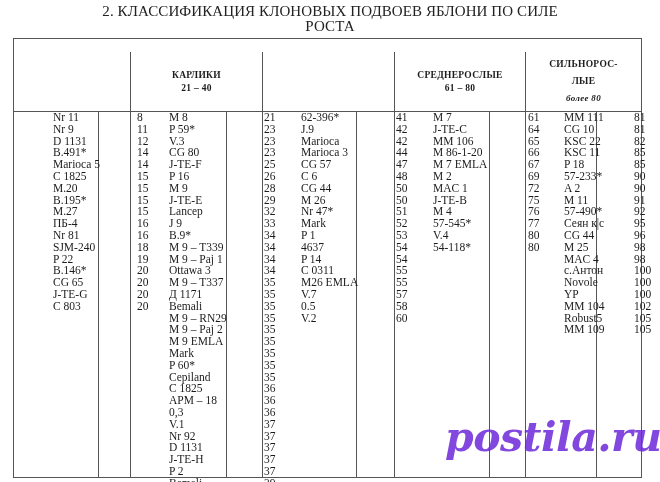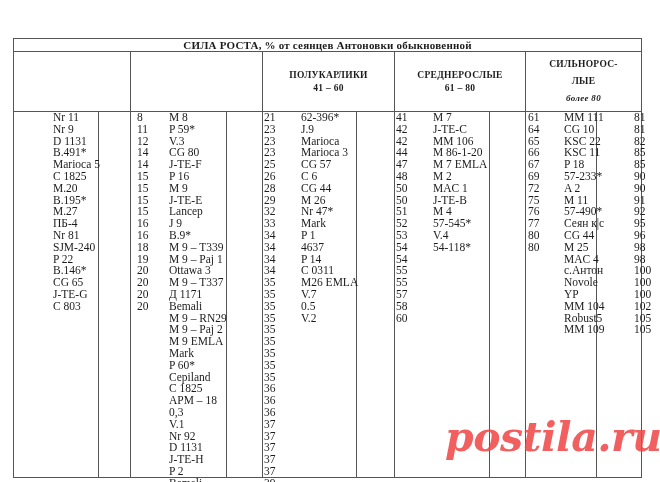--- a/index.html
+++ b/index.html
@@ -89,50 +89,51 @@
 
     .watermark {
       position: absolute;
       left: 445px;
       top: 413px;
       font-family: "DejaVu Serif", serif;
       font-style: italic;
       font-weight: bold;
       font-size: 41px;
       line-height: 48px;
-      color: #ef4444;
+      color: #6d28d9;
       opacity: 0.85;
       letter-spacing: -0.5px;
     }
   </style>
 </head>
 <body>
 
 <div class="title">
+  <span class="line">2. КЛАССИФИКАЦИЯ КЛОНОВЫХ ПОДВОЕВ ЯБЛОНИ ПО СИЛЕ</span>
+  <span class="line">РОСТА</span>
 </div>
 
 <div class="table">
-  <div class="super-header">СИЛА РОСТА, % от сеянцев Антоновки обыкновенной</div>
 
   <div class="hline" style="left:0; right:0; top:72px;"></div>
 
   <div class="vline" style="left:116px; top:13px; bottom:0;"></div>
   <div class="vline" style="left:248px; top:13px; bottom:0;"></div>
   <div class="vline" style="left:380px; top:13px; bottom:0;"></div>
   <div class="vline" style="left:511px; top:13px; bottom:0;"></div>
 
   <div class="vline" style="left:84px; top:73px; bottom:0;"></div>
   <div class="vline" style="left:212px; top:73px; bottom:0;"></div>
   <div class="vline" style="left:342px; top:73px; bottom:0;"></div>
   <div class="vline" style="left:475px; top:73px; bottom:0;"></div>
   <div class="vline" style="left:582px; top:73px; bottom:0;"></div>
 
-  <div class="group-head" style="left:249px; width:131px;">
-    <span>ПОЛУКАРЛИКИ</span>
-    <span class="sub">41 – 60</span>
+  <div class="group-head" style="left:117px; width:131px;">
+    <span>КАРЛИКИ</span>
+    <span class="sub">21 – 40</span>
   </div>
   <div class="group-head" style="left:381px; width:130px;">
     <span>СРЕДНЕРОСЛЫЕ</span>
     <span class="sub">61 – 80</span>
   </div>
   <div class="group-head tall" style="left:512px; width:115px;">
     <span>СИЛЬНОРОС-</span>
     <span>ЛЫЕ</span>
     <span class="sub" style="font-style:italic; font-size:9px;">более 80</span>
   </div>

